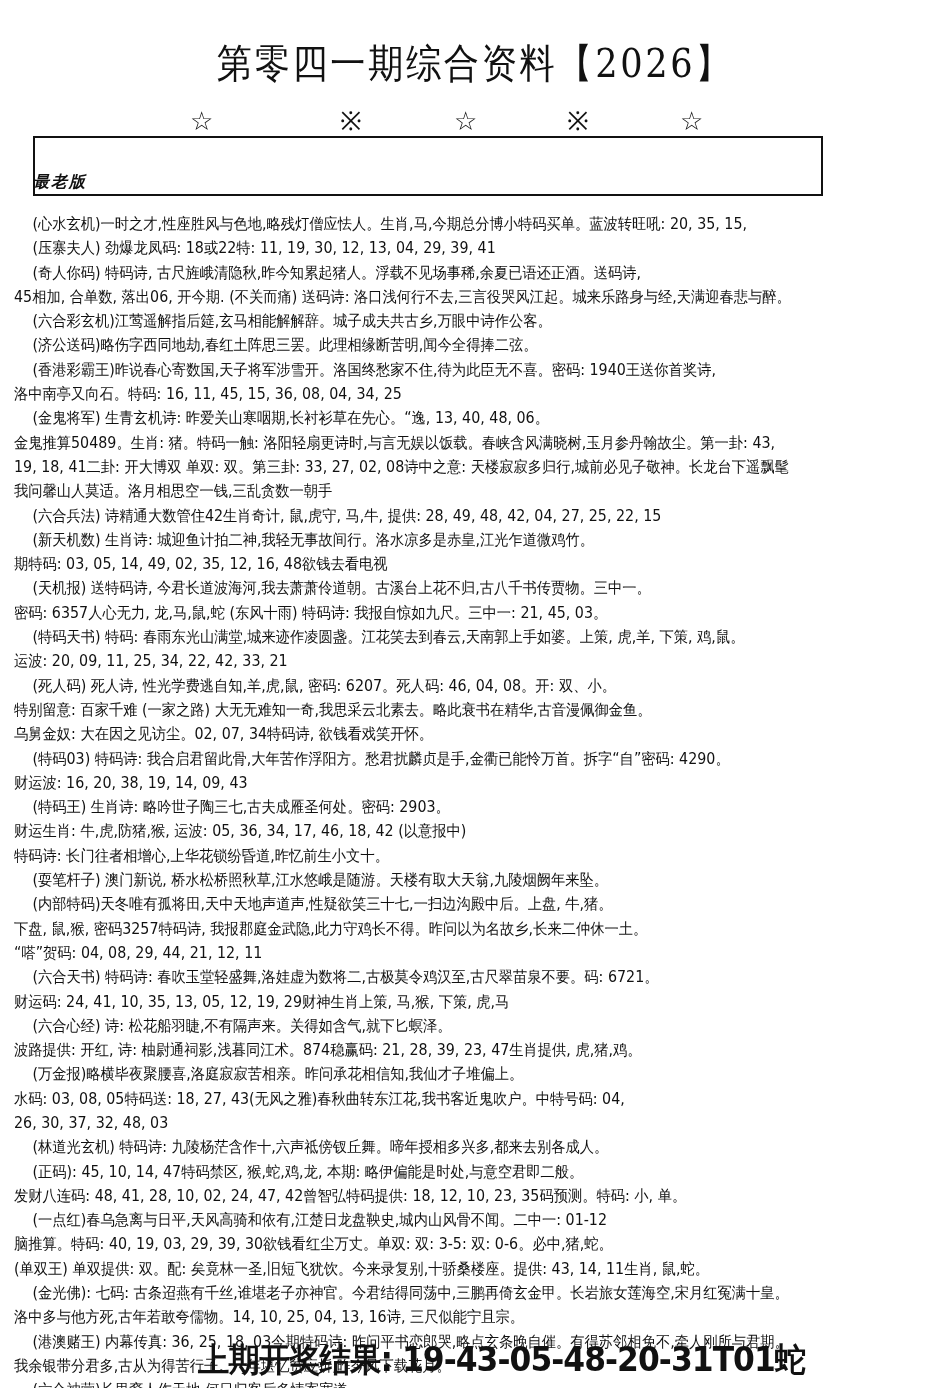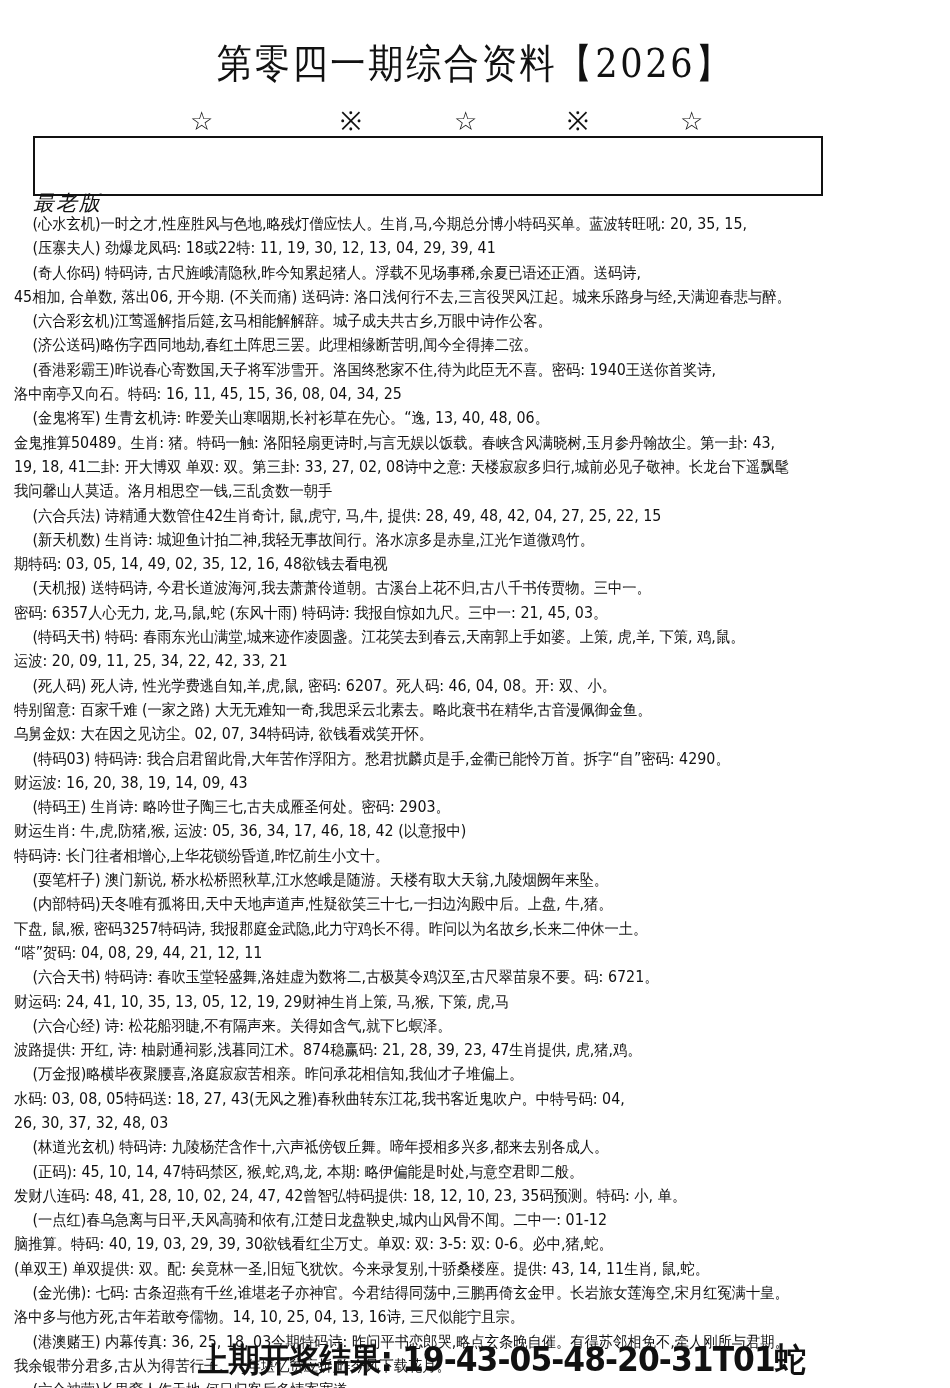--- a/index.html
+++ b/index.html
@@ -1,21 +1,21 @@
 <!DOCTYPE html>
 <html><head>
 <meta charset="utf-8">
 <style>
   html, body { margin:0; padding:0; background:#ffffff; }
   body { width:950px; height:1388px; position:relative; overflow:hidden; color:#111; font-family:"DejaVu Serif", serif; }
   .title { position:absolute; top:36px; left:0; width:950px; text-align:center; font-size:40px; letter-spacing:3px; font-family:"DejaVu Serif", serif; font-weight:normal; transform:scaleX(0.88); }
   .deco-row { position:absolute; top:108px; left:0; width:950px; height:30px; }
   .deco { position:absolute; font-size:26px; line-height:26px; top:0; color:#111; }
   .banner-box { position:absolute; top:136px; left:33px; width:786px; height:56px; border:2px solid #111; background:#fff; }
-  .section-label { position:absolute; top:189px; left:33px; font-size:21px; font-weight:normal; font-style:italic; font-family:"DejaVu Serif", serif; letter-spacing:2px; }
+  .section-label { position:absolute; top:172px; left:33px; font-size:16px; font-weight:bold; font-style:italic; font-family:"DejaVu Serif", serif; letter-spacing:2px; }
   .body-text { position:absolute; top:212px; left:14px; width:930px; font-size:15.5px; line-height:24.3px; font-family:"DejaVu Sans", sans-serif; transform-origin:0 0; }
   .line { white-space:nowrap; transform:scaleX(0.92); transform-origin:0 0; height:24.3px; }
   .line.indent { padding-left:20px; }
   .result-overlay { position:absolute; top:1338px; left:198px; font-size:33px; font-weight:bold; font-family:"DejaVu Sans", sans-serif; letter-spacing:-1px; color:#111; white-space:nowrap; transform:scaleX(0.95); transform-origin:0 0; }
 </style>
 </head>
 <body>
 
 <div class="title">第零四一期综合资料【2026】</div>
 

